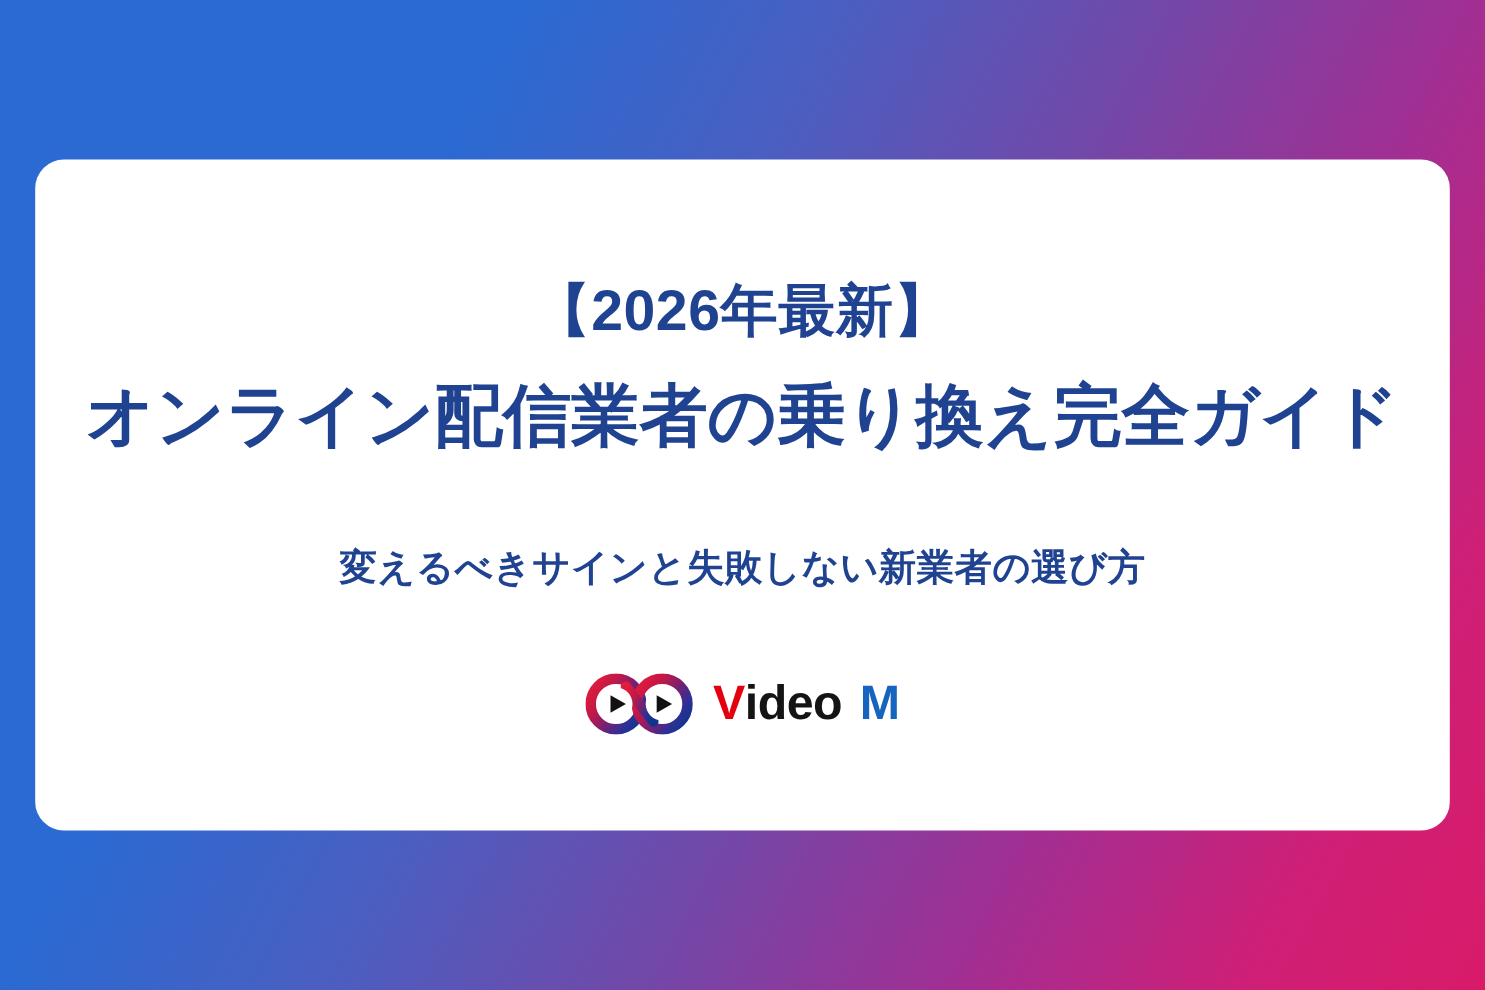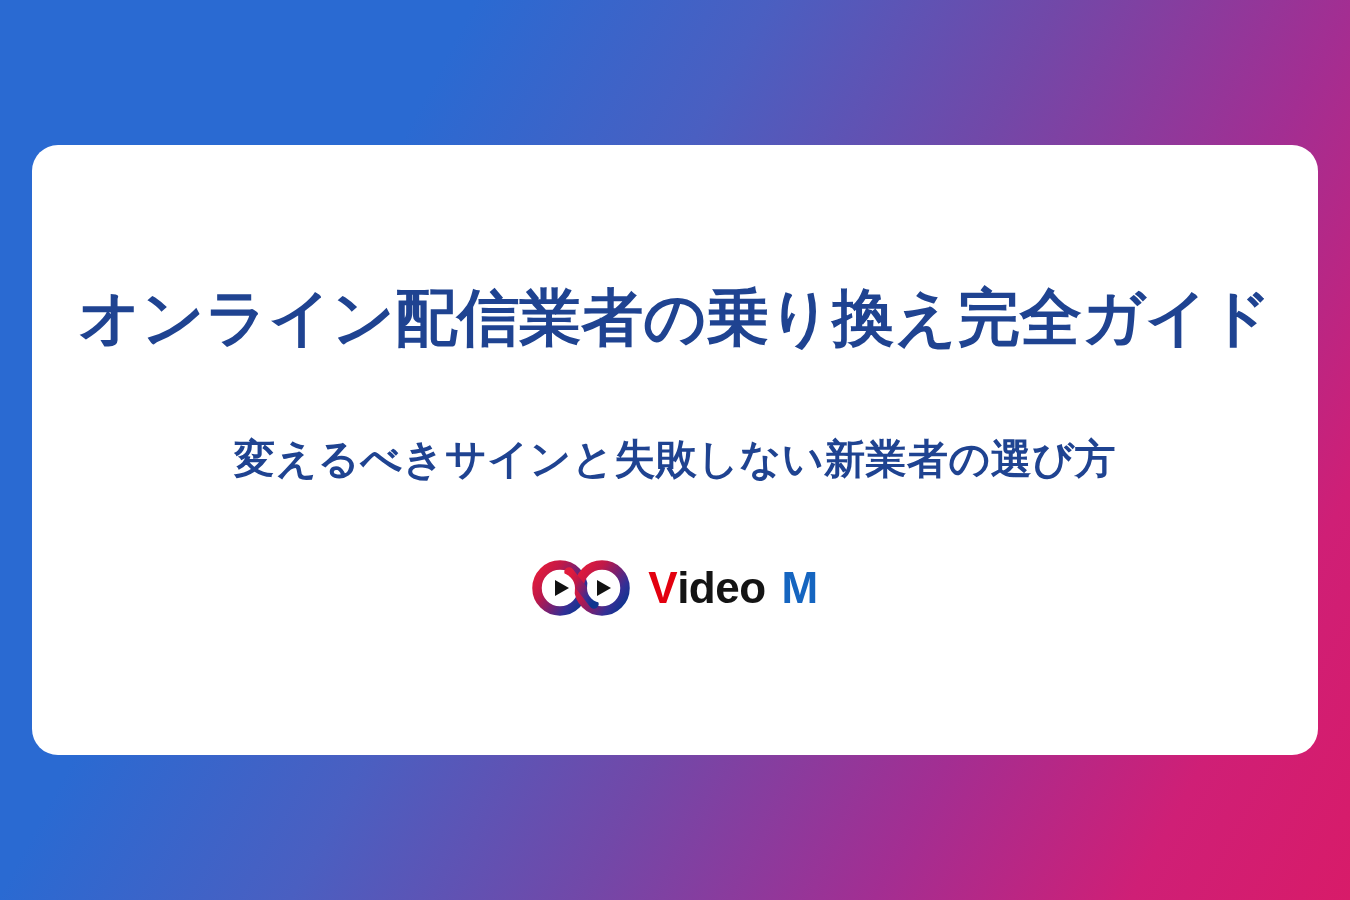--- a/index.html
+++ b/index.html
@@ -63,21 +63,21 @@
     font-weight: 700;
     line-height: 1.2;
     letter-spacing: 0px;
     text-align: left;
     white-space: nowrap;
     margin-top: 28px;
   }
 
   .subhead {
     color: #1f4391;
-    font-size: 41px;
+    font-size: 34px;
     font-weight: 700;
     line-height: 1.3;
     letter-spacing: 0.4px;
     text-align: center;
     white-space: nowrap;
     margin-top: 36px;
   }
 
   .brand {
     margin-top: 74px;
@@ -108,20 +108,21 @@
   .brand-word .cap-m { color: #1565c0; }
   .brand-word .gap { display: inline-block; width: 16px; }
 </style>
 </head>
 <body>
 
 <div class="poster">
 
   <div class="card">
 
+    <div class="eyebrow">【2026年最新】</div>
 
     <h1 class="headline">オンライン配信業者の乗り換え完全ガイド</h1>
 
     <div class="subhead">変えるべきサインと失敗しない新業者の選び方</div>
 
     <div class="brand">
 
       <svg class="brand-mark" viewBox="0 0 200 112" xmlns="http://www.w3.org/2000/svg">
         <defs>
           <linearGradient id="markGrad" x1="0" y1="0.15" x2="1" y2="0.85">

